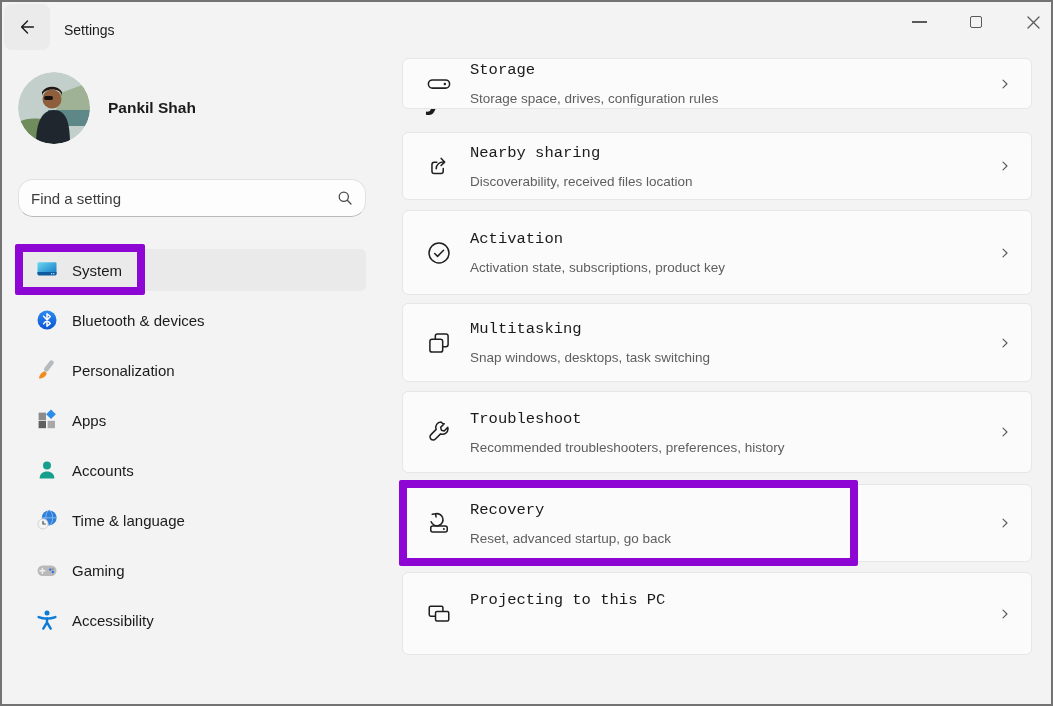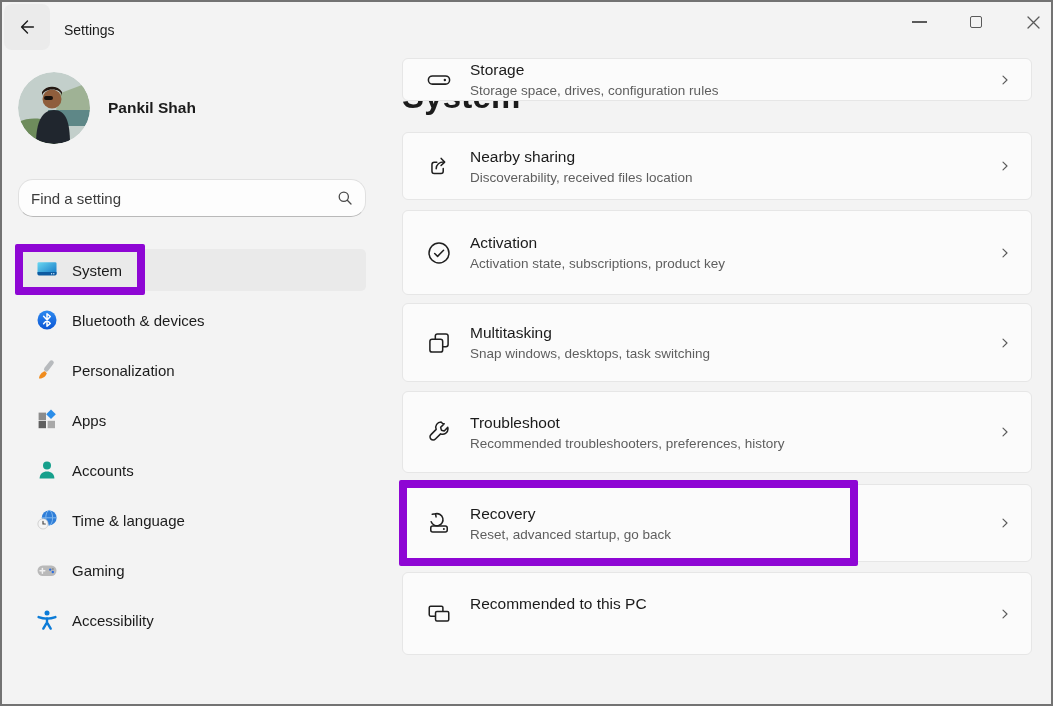--- a/index.html
+++ b/index.html
@@ -50,22 +50,22 @@
     border-radius:6px;display:flex;align-items:center;cursor:pointer;}
   .card:nth-of-type(2){top:74px;height:68px;}
   .card:nth-of-type(3){top:152px;height:85px;}
   .card:nth-of-type(4){top:245px;height:79px;}
   .card:nth-of-type(5){top:333px;height:82px;}
   .card:nth-of-type(6){top:426px;height:78px;}
   .card:nth-of-type(7){top:514px;height:83px;}
   .card:nth-of-type(8){top:605px;height:85px;}
   .cicon{width:26px;height:26px;margin-left:23px;flex:0 0 auto;display:flex;align-items:center;justify-content:center;}
   .ctext{margin-left:18px;display:flex;flex-direction:column;justify-content:center;}
-  .ctitle{font-size:15.5px;font-weight:500;color:var(--text);line-height:22px;}
-  .csub{font-size:13.5px;color:var(--sub);line-height:19px;min-height:19px;}
+  .ctitle{font-size:15.5px;font-weight:500;color:var(--text);line-height:22px;font-family:Liberation Mono, monospace;}
+  .csub{font-size:13.5px;color:var(--sub);line-height:19px;min-height:19px;margin-top:8px;}
   .chev{margin-left:auto;margin-right:18px;display:flex;align-items:center;}
   
   .annotation{position:absolute;border:8px solid var(--ann);border-radius:2px;z-index:20;pointer-events:none;}
   .annotation-system{left:13px;top:242px;width:130px;height:51px;}
   .annotation-troubleshoot{left:397px;top:478px;width:459px;height:86px;}
   svg{display:block;}
 </style>
 </head>
 <body>
 
@@ -342,21 +342,21 @@
     </div>
 
     <div class="card">
       <span class="cicon">
         <svg width="26" height="26" viewBox="0 0 24 24">
           <rect x="3" y="4.8" width="12.6" height="9.2" rx="1.3" stroke="#1F1F1F" stroke-width="1.4" fill="none"></rect>
           <rect x="8.8" y="9.6" width="12.2" height="8.8" rx="1.3" stroke="#1F1F1F" stroke-width="1.4" fill="#FBFBFB"></rect>
         </svg>
       </span>
       <div class="ctext">
-        <div class="ctitle">Recommended to this PC</div>
+        <div class="ctitle">Projecting to this PC</div>
         <div class="csub"></div>
       </div>
       <span class="chev">
         <svg width="16" height="16" viewBox="0 0 24 24">
             <path d="M9 6.2 L15 12 L9 17.8" stroke="#5A5A5A" stroke-width="1.7" fill="none" stroke-linecap="round" stroke-linejoin="round"></path>
           </svg>
       </span>
     </div>
   </div>
 

